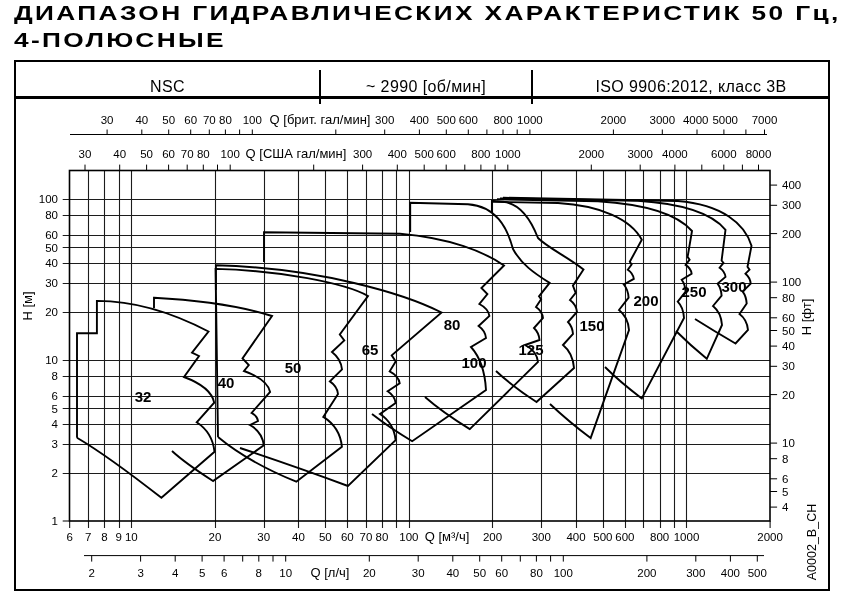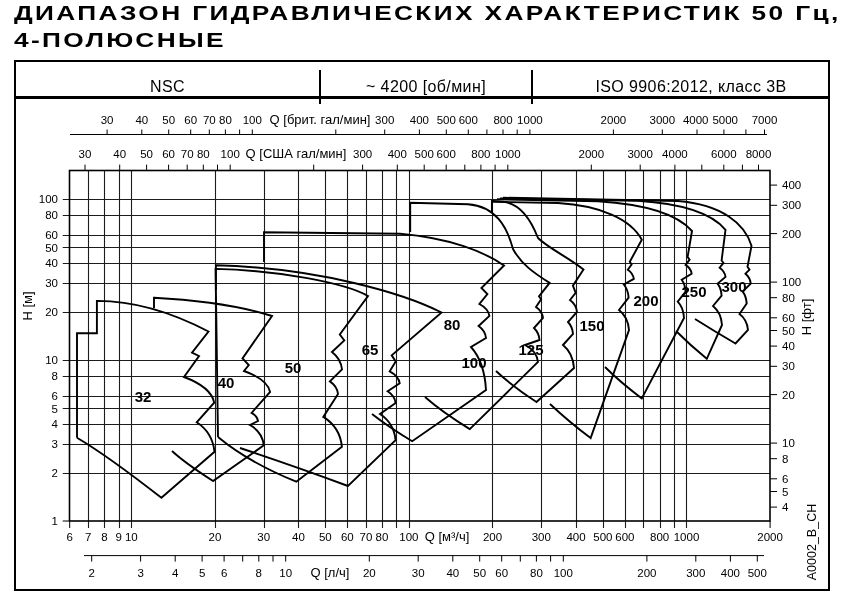--- a/index.html
+++ b/index.html
@@ -10,21 +10,21 @@
 svg{position:absolute;left:0;top:0}
 text{font-family:"Liberation Sans",sans-serif;fill:#000}
 </style></head>
 <body>
 
 <div class="title">ДИАПАЗОН ГИДРАВЛИЧЕСКИХ ХАРАКТЕРИСТИК 50 Гц,
 4-ПОЛЮСНЫЕ</div>
 
 <div class="hdr">
 <div class="cell" style="left:0;width:305px;border-right:2px solid #000">NSC</div>
-<div class="cell" style="left:305px;width:212px;border-right:2px solid #000">~ 4200 [об/мин]</div>
+<div class="cell" style="left:305px;width:212px;border-right:2px solid #000">~ 2990 [об/мин]</div>
 <div class="cell" style="left:517px;width:316px">ISO 9906:2012, класс 3В</div>
 </div>
 
 <div class="outer"></div>
 <svg width="848" height="602" viewBox="0 0 848 602">
 
 <g stroke="#1c1c1c" stroke-width="1.1">
 <line x1="88.5" y1="170.6" x2="88.5" y2="528.0"></line>
 <line x1="104.5" y1="170.6" x2="104.5" y2="528.0"></line>
 <line x1="119.5" y1="170.6" x2="119.5" y2="528.0"></line>

